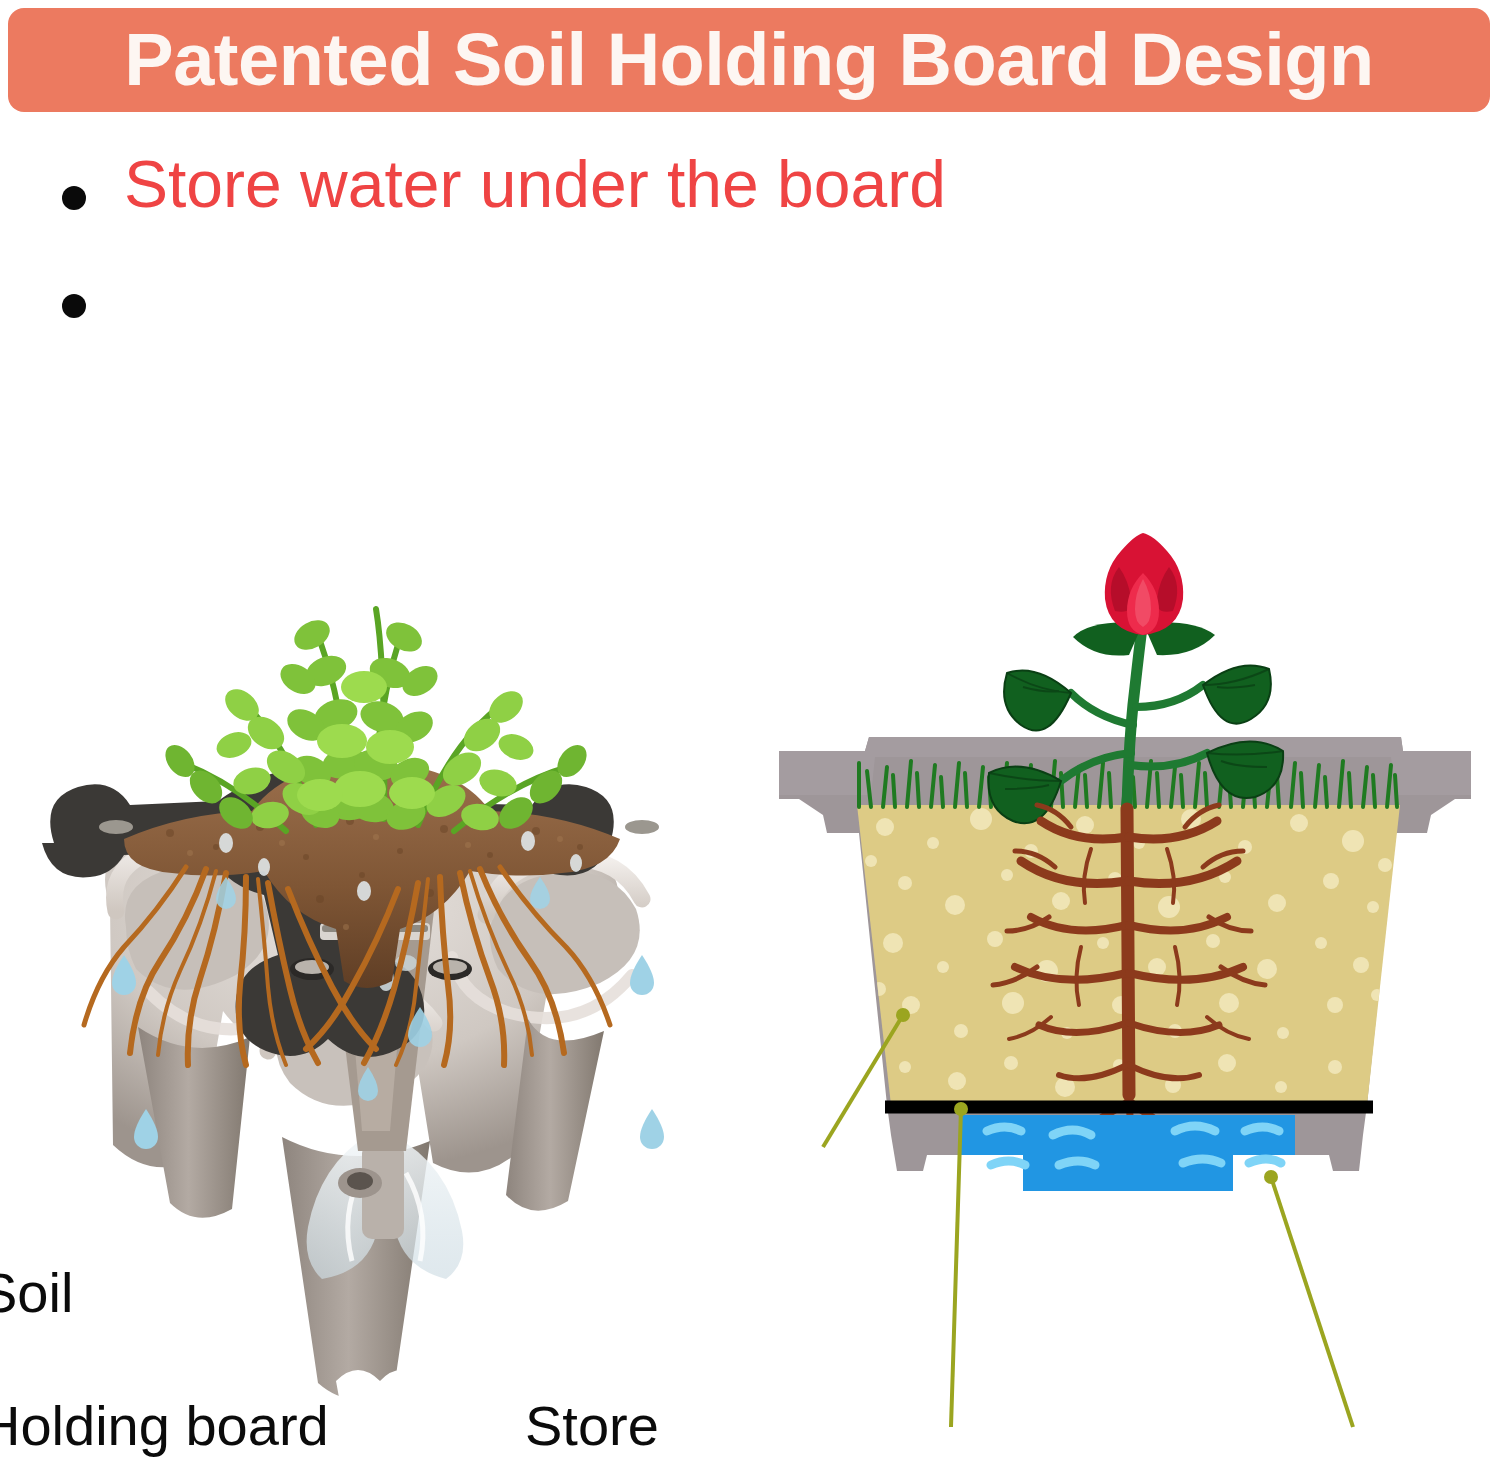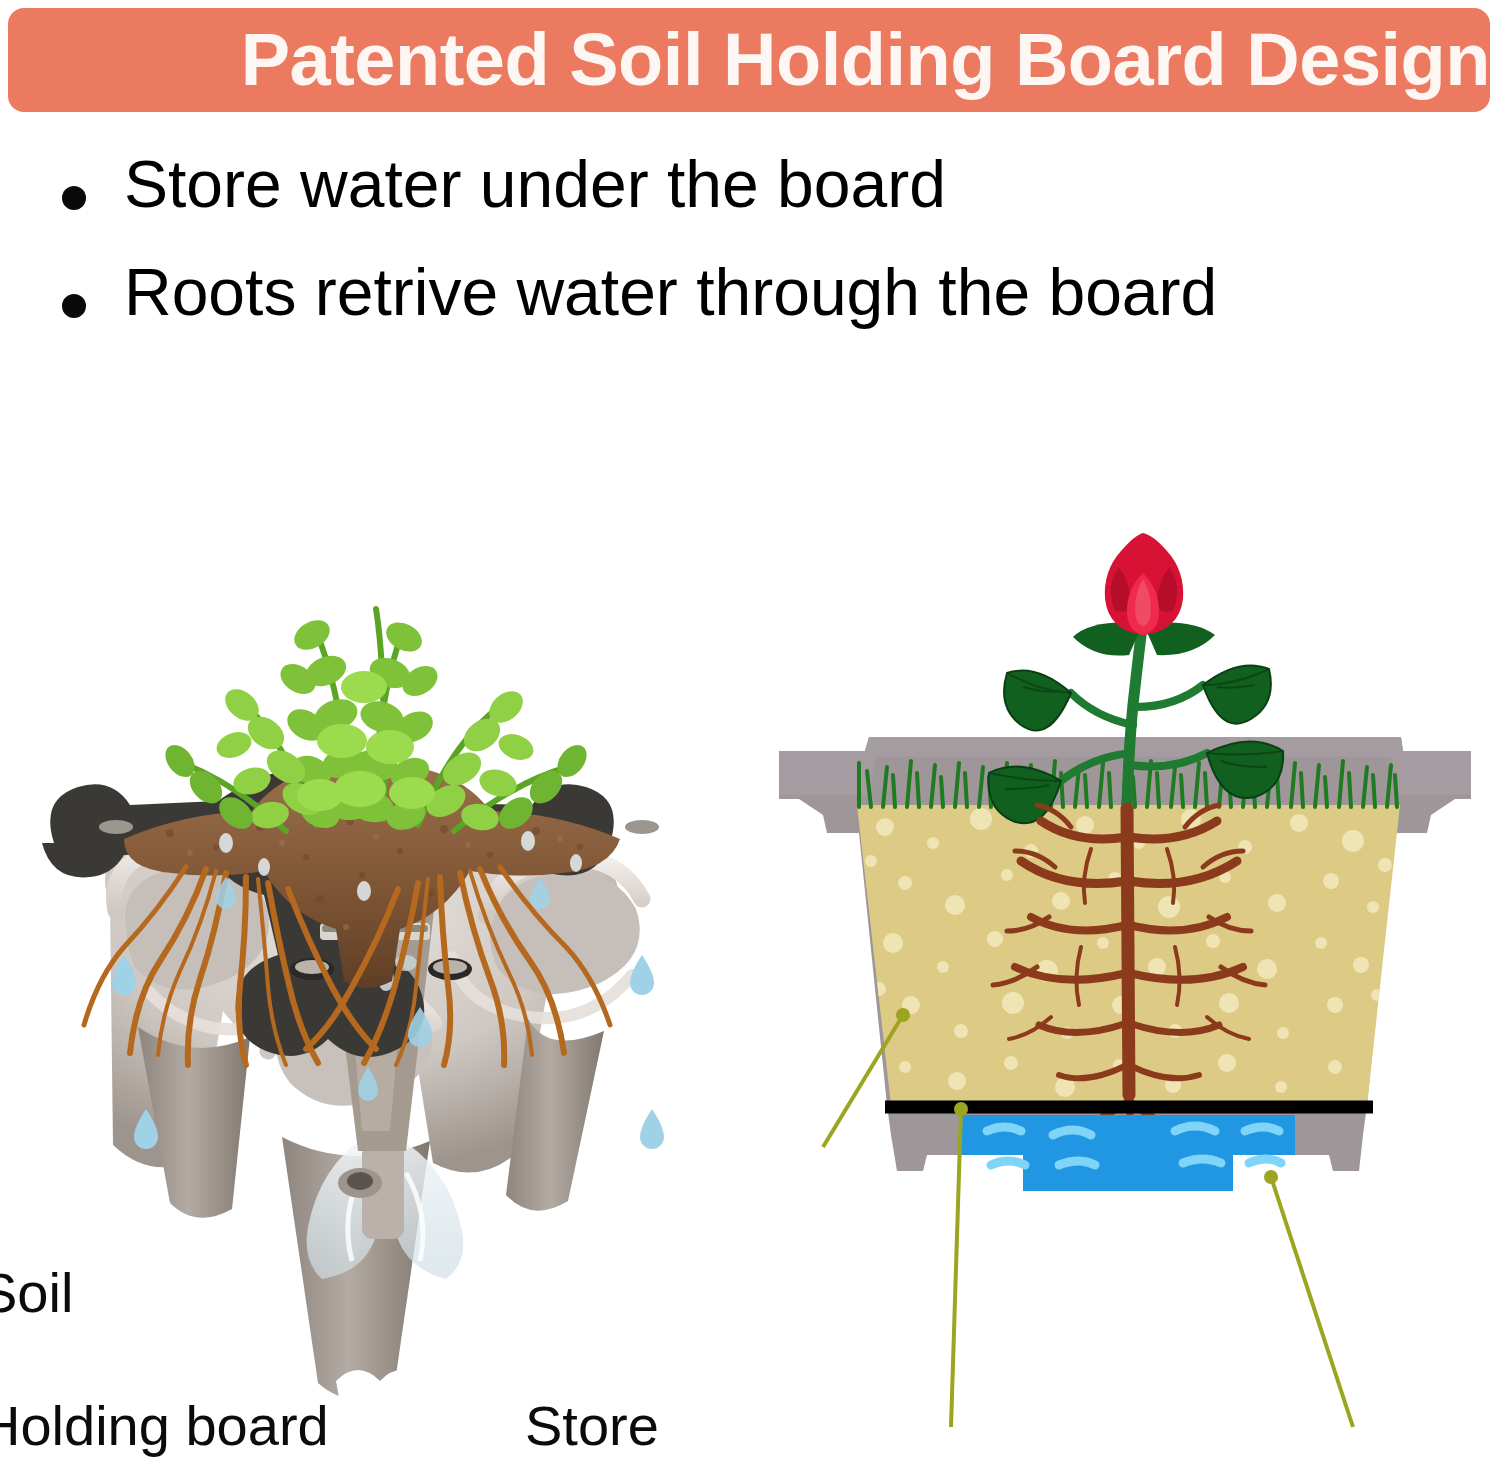--- a/index.html
+++ b/index.html
@@ -9,41 +9,41 @@
     font-family:"Liberation Sans", sans-serif;
     overflow:hidden;
     position:relative;
   }
   #page{position:relative;width:1500px;height:1477px;background:#fff;}
 
   
   .banner{
     position:absolute;left:8px;top:8px;width:1482px;height:104px;
     background:#ec7a60;border-radius:16px;
-    display:flex;align-items:center;justify-content:flex-end;
+    display:flex;align-items:center;justify-content:center;
     box-sizing:border-box;
   }
   .banner-title{
     color:#fdf6f2;font-size:74px;font-weight:bold;
     letter-spacing:-0.5px;line-height:1;white-space:nowrap;
     font-family:"Liberation Sans", sans-serif;
   }
 
   
   .bullets{position:absolute;left:0;top:150px;width:1460px;}
   .bullet-row{
     display:flex;align-items:flex-start;
     height:108px;
   }
   .bullet-dot{
     width:24px;height:24px;border-radius:50%;background:#0a0a0a;
     margin-left:62px;margin-top:36px;flex:0 0 auto;
   }
   .bullet-text{
-    margin-left:38px;font-size:66px;color:#000000;
+    margin-left:38px;font-size:66px;color:#ef4444;
     line-height:1.05;white-space:nowrap;
     font-family:"Liberation Sans", sans-serif;
   }
 
   
   .figures{position:absolute;left:0;top:575px;width:1500px;height:902px;}
 
   .fig-left{position:absolute;left:20px;top:0;width:720px;height:900px;}
   .fig-right{position:absolute;left:755px;top:0;width:745px;height:902px;}
 
@@ -70,21 +70,20 @@
   <div class="bullets">
 
     <div class="bullet-row">
       <div class="bullet-dot"></div>
       <div class="bullet-text">Store water under the board</div>
     </div>
 
 
     <div class="bullet-row">
       <div class="bullet-dot"></div>
-      <div class="bullet-text">Roots retrive water through the board</div>
     </div>
 
 
   </div>
 
   <div class="figures">
 
     <div class="fig-left">
       <svg width="720" height="900" viewBox="0 0 720 900">
         <defs>

